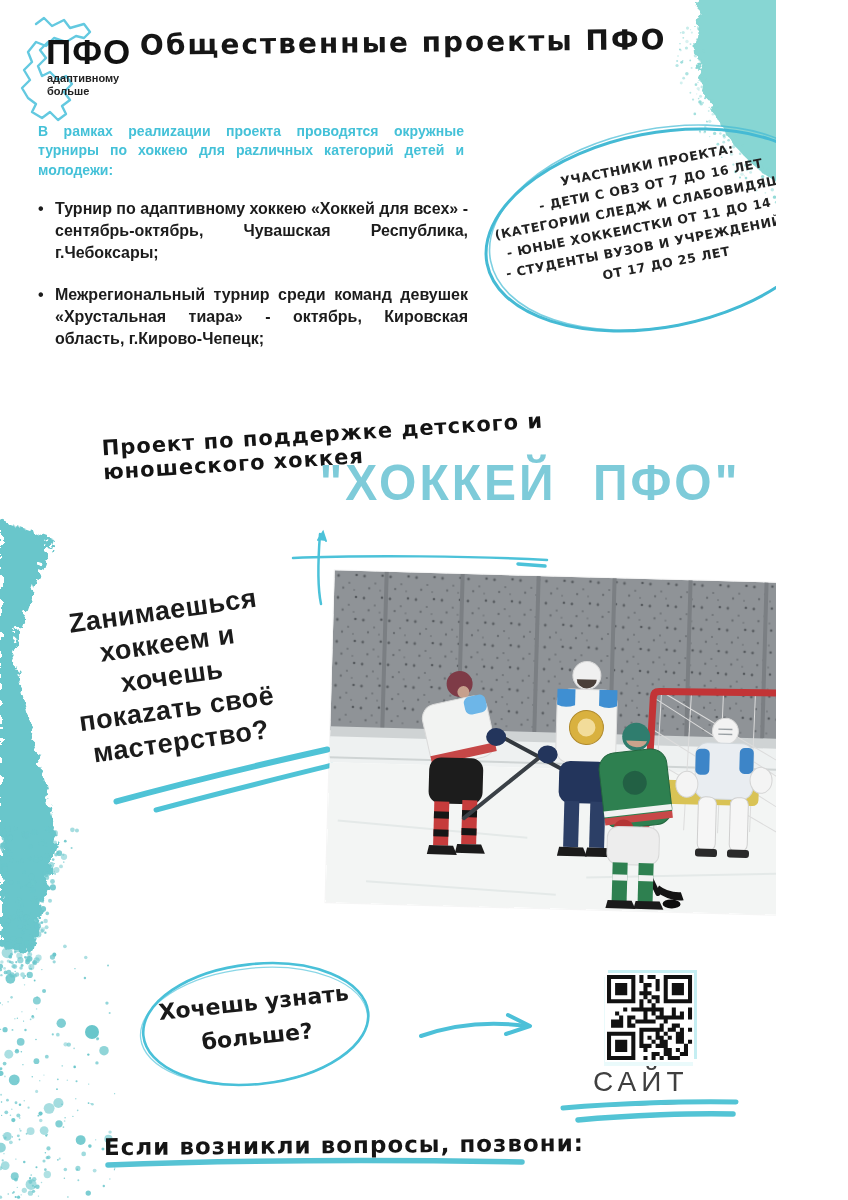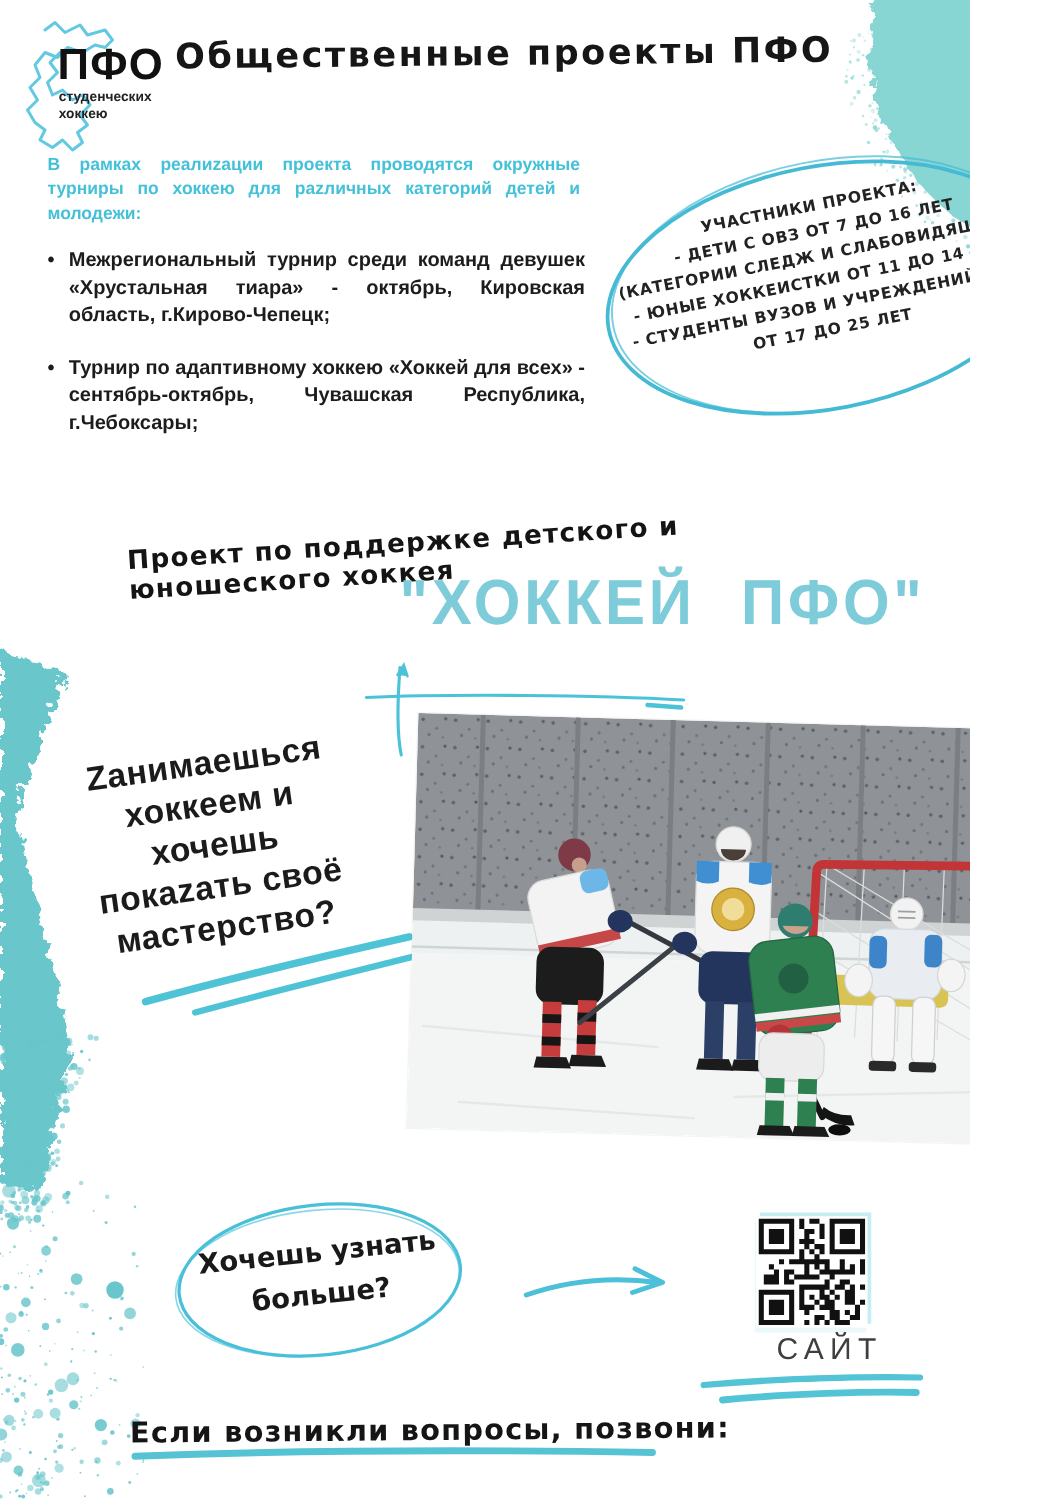--- a/index.html
+++ b/index.html
@@ -44,21 +44,21 @@
   
   .photo{left:330px;top:577px;width:480px;height:332px;transform:rotate(1.6deg);
          box-shadow:0 0 0 1px rgba(0,0,0,.04);}
   
   .more-bubble{left:138px;top:960px;width:236px;height:132px;transform:rotate(-6deg);}
   .more-bubble svg{position:absolute;left:0;top:0;}
   .more-bubble .txt{position:absolute;left:0;top:26px;width:100%;text-align:center;
       font-family:"DejaVu Sans",sans-serif;font-size:22px;font-weight:600;color:#191919;line-height:1.55;}
   .qr-wrap{left:605px;top:973px;width:89px;height:89px;background:#fff;
            box-shadow:3px -3px 0 0 var(--qr-frame), -1px 4px 0 0 #eafafb;}
-  .qr-label{left:593px;top:1066px;width:113px;text-align:right;font-size:24px;font-weight:500;
+  .qr-label{left:593px;top:1066px;width:113px;text-align:left;font-size:28px;font-weight:500;
             color:var(--label);letter-spacing:5px;}
   
   .footer-text{left:104px;top:1132px;font-family:"DejaVu Sans",sans-serif;font-size:23px;
                font-weight:600;letter-spacing:1px;color:#151515;transform:rotate(-.5deg);}
   .overlay{left:0;top:0;width:848px;height:1200px;pointer-events:none;}
 </style>
 </head>
 <body>
 
 <div class="page">
@@ -1460,30 +1460,30 @@
   </svg>
 
   <svg class="abs" style="left:6px;top:12px;" width="120" height="118" viewBox="0 0 120 118">
     <path d="M30,12 L38,6 L46,14 L58,8 L64,16 L78,12 L84,20 L78,26 L70,24 L60,30 L48,26 L40,34
              L30,30 L22,40 L26,50 L18,58 L24,68 L16,76 L22,86 L30,92 L26,100 L36,106 L44,100
              L52,108 L60,102 L56,94 L64,88 L58,80 L66,72 L60,64 L52,68 L44,60 L36,64 L32,54
              L40,46 L34,38 L42,30" fill="none" stroke="#63c9e0" stroke-width="2.4" stroke-linejoin="round" stroke-linecap="round"></path>
   </svg>
   <div class="abs logo-abbr">ПФО</div>
   <div class="abs logo-caption">
-    <div>студенческих</div>
-    <div>хоккею</div>
+    <div>адаптивному</div>
+    <div>больше</div>
   </div>
   <div class="abs header-title hand">Общественные проекты ПФО</div>
 
   <div class="abs intro geo">В рамках реалиzации проекта проводятся окружные турниры по хоккею для раzличных категорий детей и молодежи:</div>
 
   <ul class="abs bullets geo">
+    <li>Турнир по адаптивному хоккею «Хоккей для всех» - сентябрь-октябрь, Чувашская Республика, г.Чебоксары;</li>
     <li>Межрегиональный турнир среди команд девушек «Хрустальная тиара» - октябрь, Кировская область, г.Кирово-Чепецк;</li>
-    <li>Турнир по адаптивному хоккею «Хоккей для всех» - сентябрь-октябрь, Чувашская Республика, г.Чебоксары;</li>
   </ul>
 
   <div class="abs participants">
     <svg width="364" height="210" viewBox="0 0 364 210">
       <ellipse cx="182" cy="104" rx="176" ry="97" fill="none" stroke="#45bad4" stroke-width="3"></ellipse>
       <ellipse cx="184" cy="102" rx="174" ry="99" fill="none" stroke="#45bad4" stroke-width="1.6" opacity=".7"></ellipse>
     </svg>
     <div class="txt">
       <div>УЧАСТНИКИ ПРОЕКТА:</div>
       <div>- ДЕТИ С ОВЗ ОТ 7 ДО 16 ЛЕТ</div>

